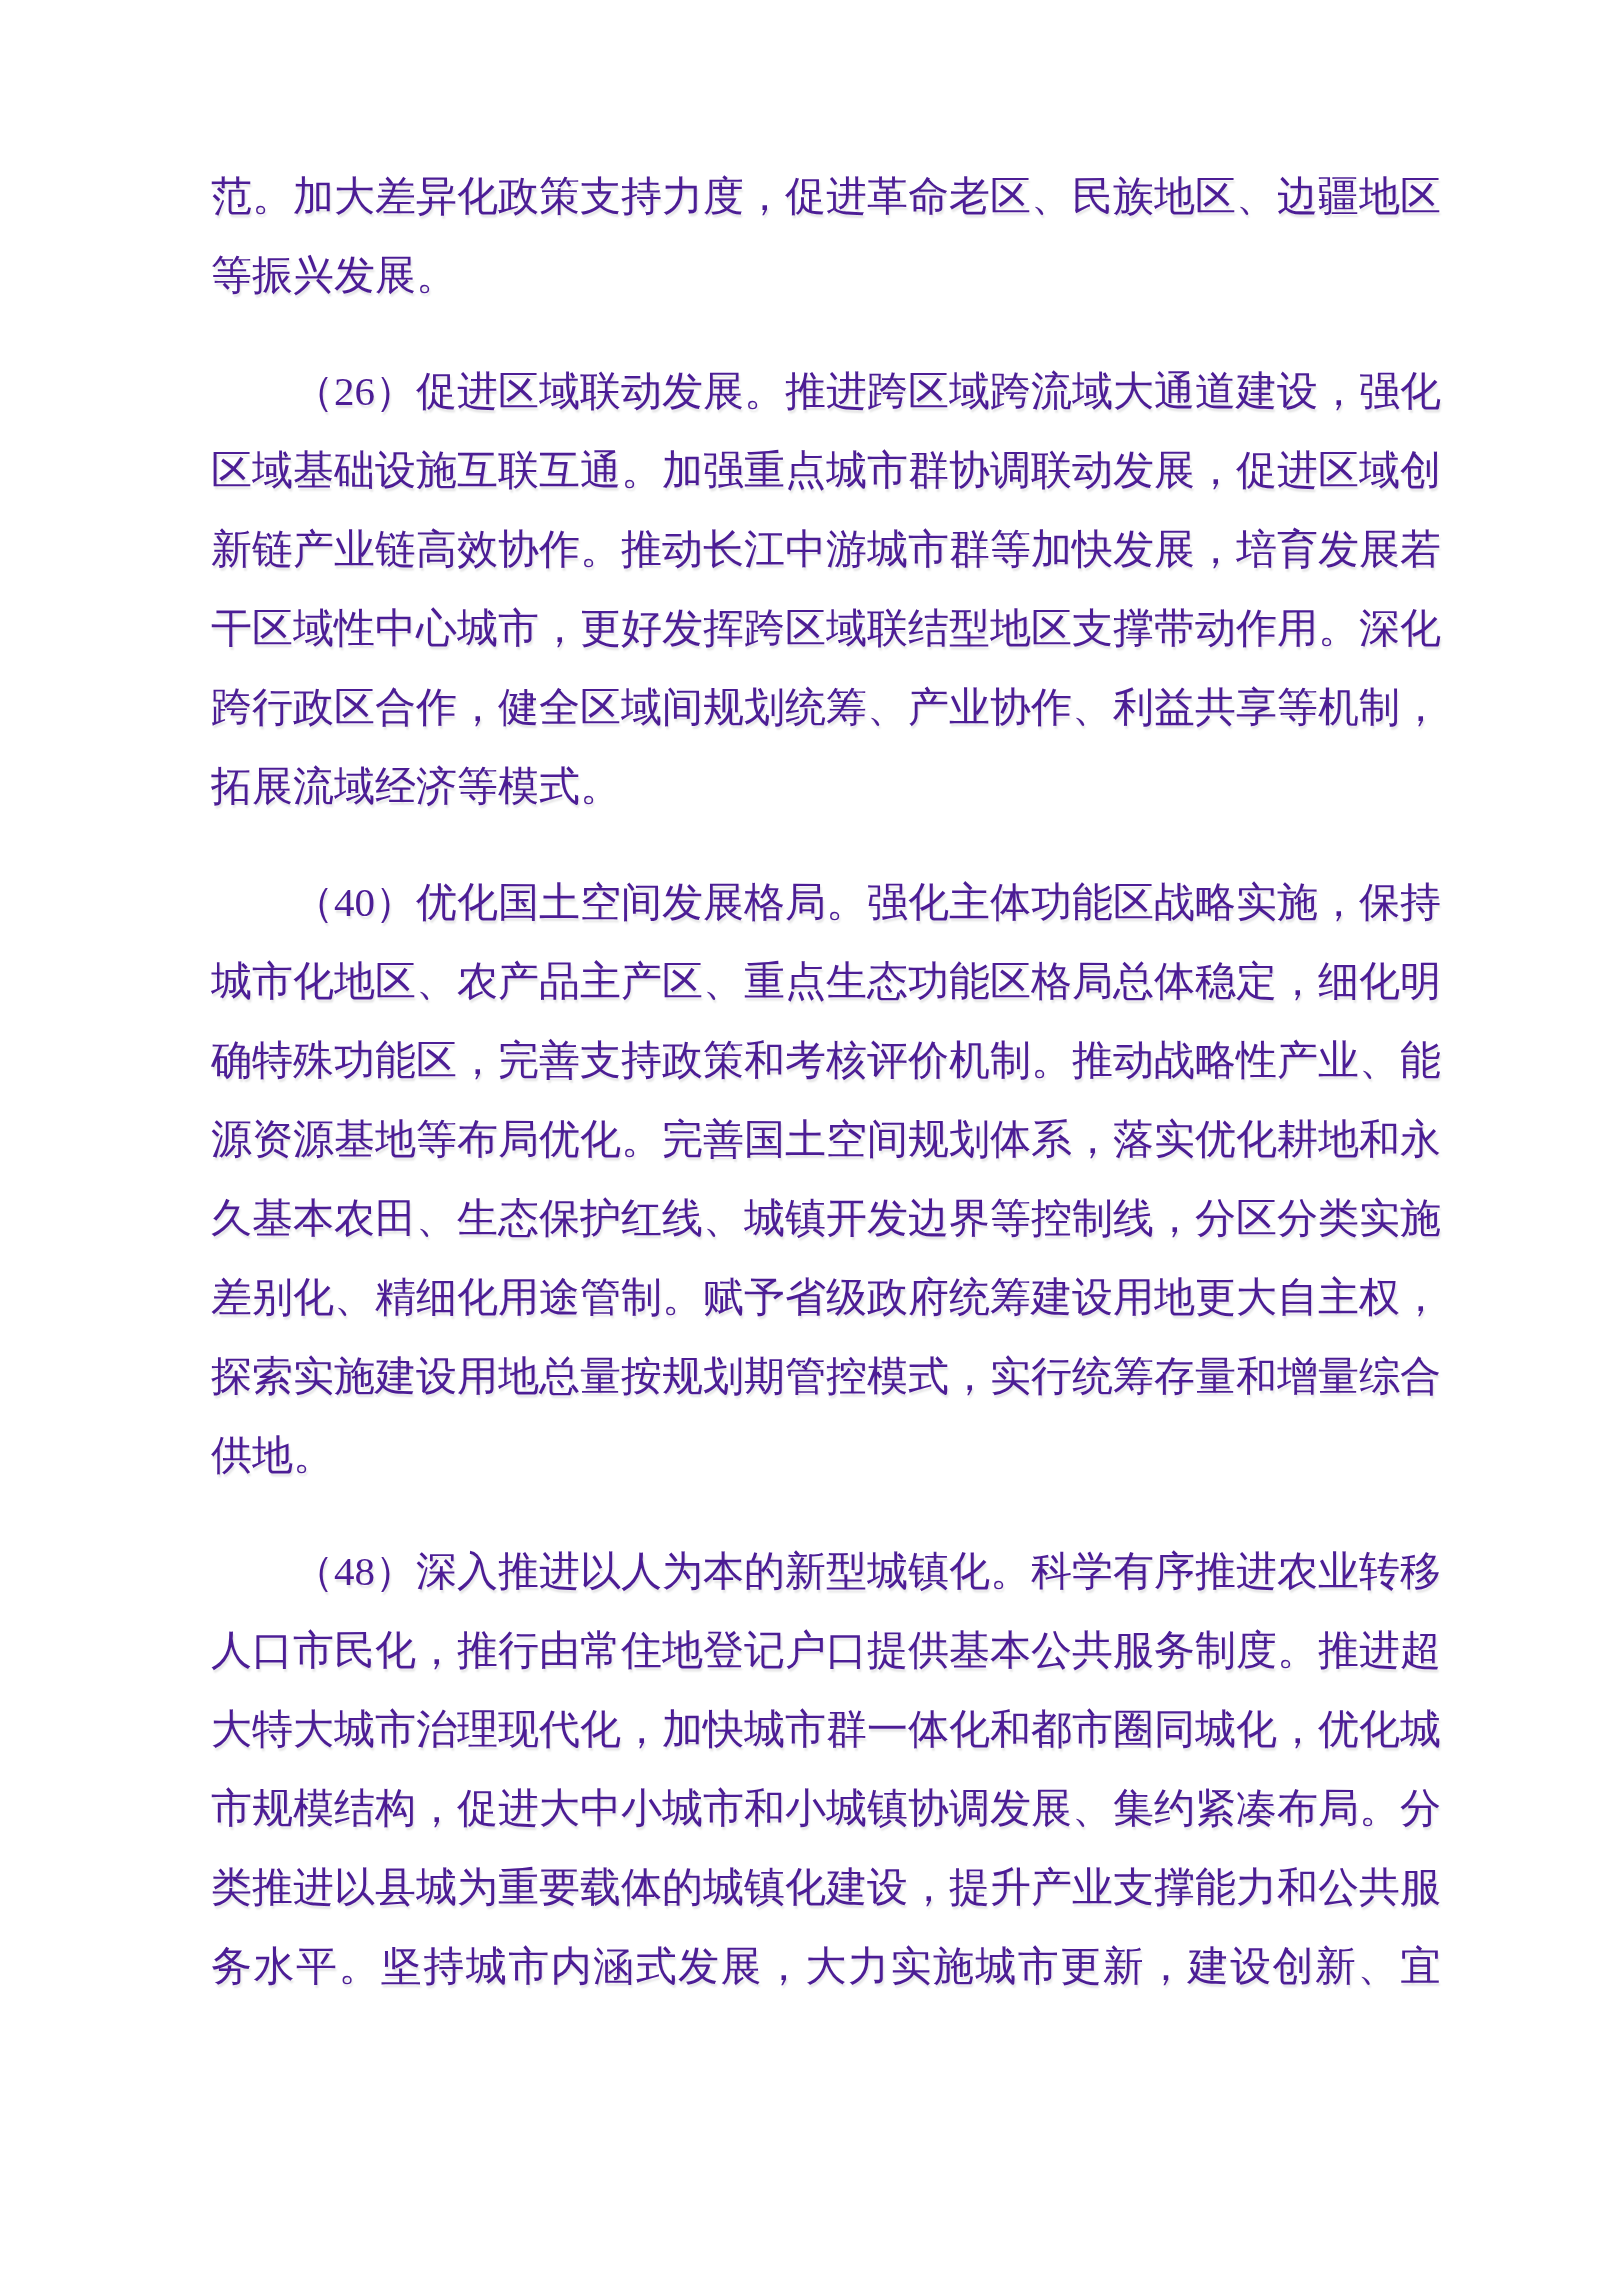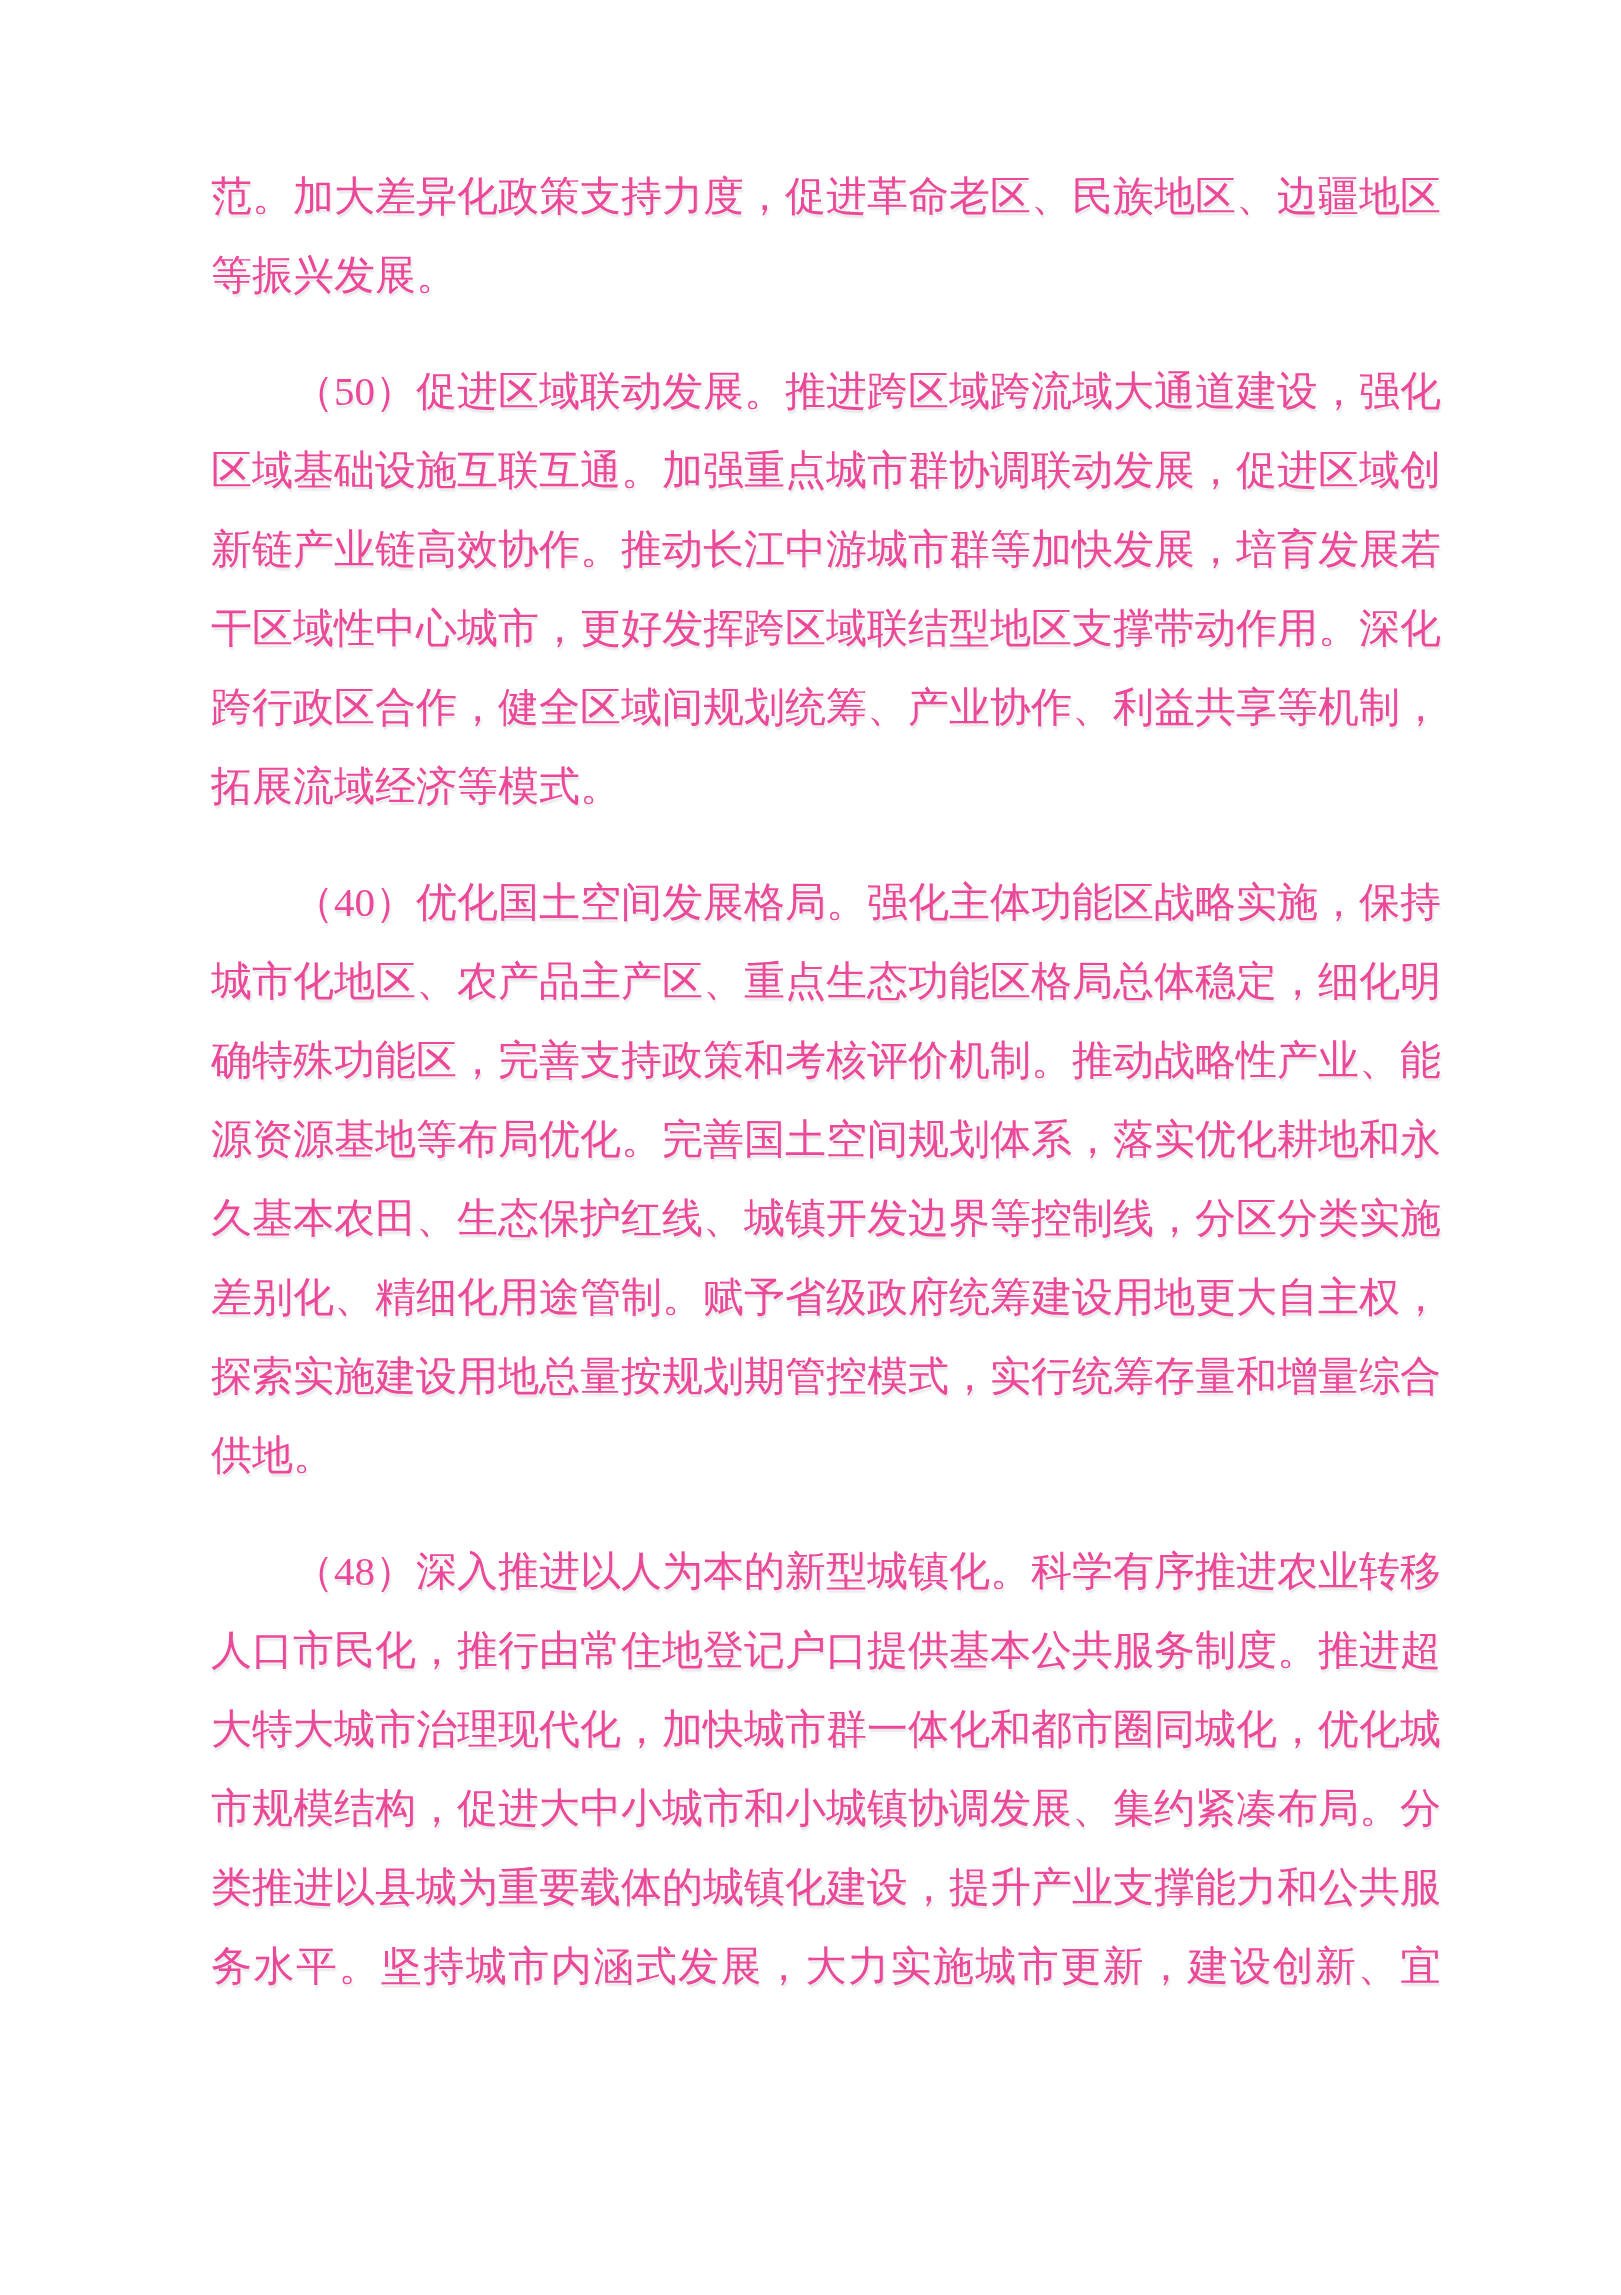--- a/index.html
+++ b/index.html
@@ -20,35 +20,35 @@
     left: 211px;
     top: 157px;
     width: 1230px;
   }
   .para {
     margin: 0;
     font-family: "Liberation Serif", "DejaVu Serif", serif;
     font-size: 41px;
     line-height: 79px;
     font-weight: normal;
-    color: #ec4899;
+    color: #4c1d95;
     text-align: justify;
     letter-spacing: 0;
     text-shadow: 1.3px 3.3px 2px rgba(0, 0, 0, 0.10);
     word-wrap: normal;
   }
   .para + .para { margin-top: 37px; }
   .para.indent { text-indent: 2em; }
   .para.justify-last { text-align-last: justify; }
 </style>
 </head>
 <body>
 
 <div class="page">
   <div class="content">
 
   <p class="para">范。加大差异化政策支持力度，促进革命老区、民族地区、边疆地区等振兴发展。</p>
-      <p class="para indent">（50）促进区域联动发展。推进跨区域跨流域大通道建设，强化区域基础设施互联互通。加强重点城市群协调联动发展，促进区域创新链产业链高效协作。推动长江中游城市群等加快发展，培育发展若干区域性中心城市，更好发挥跨区域联结型地区支撑带动作用。深化跨行政区合作，健全区域间规划统筹、产业协作、利益共享等机制，拓展流域经济等模式。</p>
+      <p class="para indent">（26）促进区域联动发展。推进跨区域跨流域大通道建设，强化区域基础设施互联互通。加强重点城市群协调联动发展，促进区域创新链产业链高效协作。推动长江中游城市群等加快发展，培育发展若干区域性中心城市，更好发挥跨区域联结型地区支撑带动作用。深化跨行政区合作，健全区域间规划统筹、产业协作、利益共享等机制，拓展流域经济等模式。</p>
       <p class="para indent">（40）优化国土空间发展格局。强化主体功能区战略实施，保持城市化地区、农产品主产区、重点生态功能区格局总体稳定，细化明确特殊功能区，完善支持政策和考核评价机制。推动战略性产业、能源资源基地等布局优化。完善国土空间规划体系，落实优化耕地和永久基本农田、生态保护红线、城镇开发边界等控制线，分区分类实施差别化、精细化用途管制。赋予省级政府统筹建设用地更大自主权，探索实施建设用地总量按规划期管控模式，实行统筹存量和增量综合供地。</p>
       <p class="para indent justify-last">（48）深入推进以人为本的新型城镇化。科学有序推进农业转移人口市民化，推行由常住地登记户口提供基本公共服务制度。推进超大特大城市治理现代化，加快城市群一体化和都市圈同城化，优化城市规模结构，促进大中小城市和小城镇协调发展、集约紧凑布局。分类推进以县城为重要载体的城镇化建设，提升产业支撑能力和公共服务水平。坚持城市内涵式发展，大力实施城市更新，建设创新、宜</p>
     </div>
 </div>
 
 
 </body></html>

